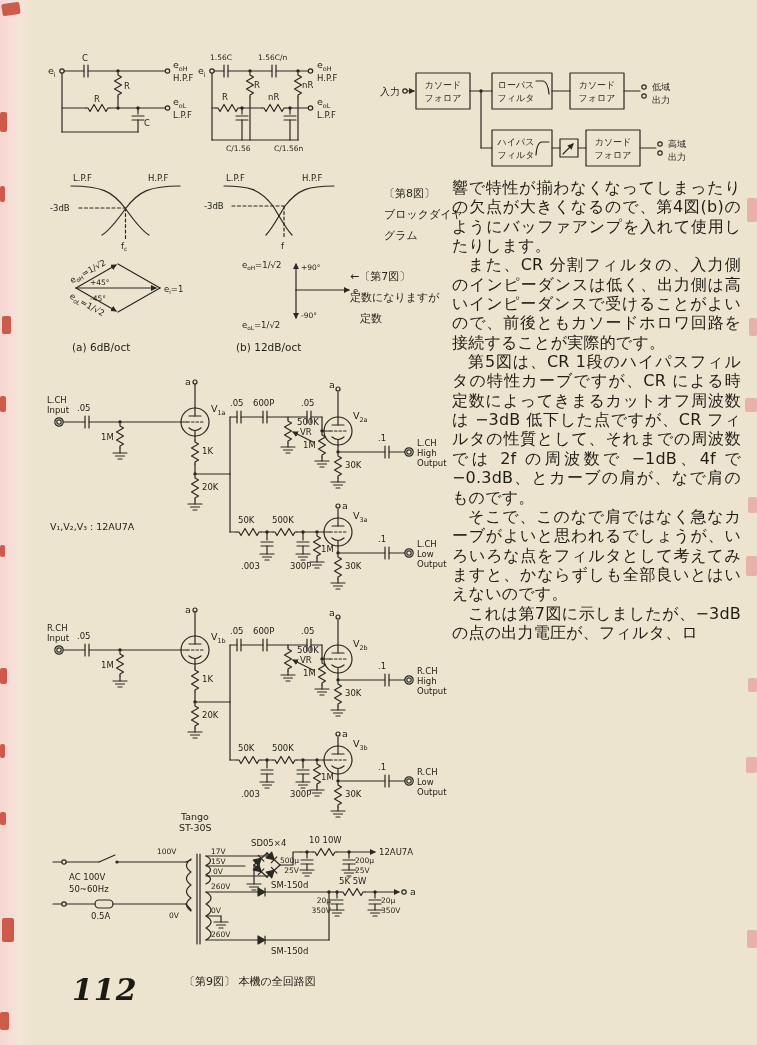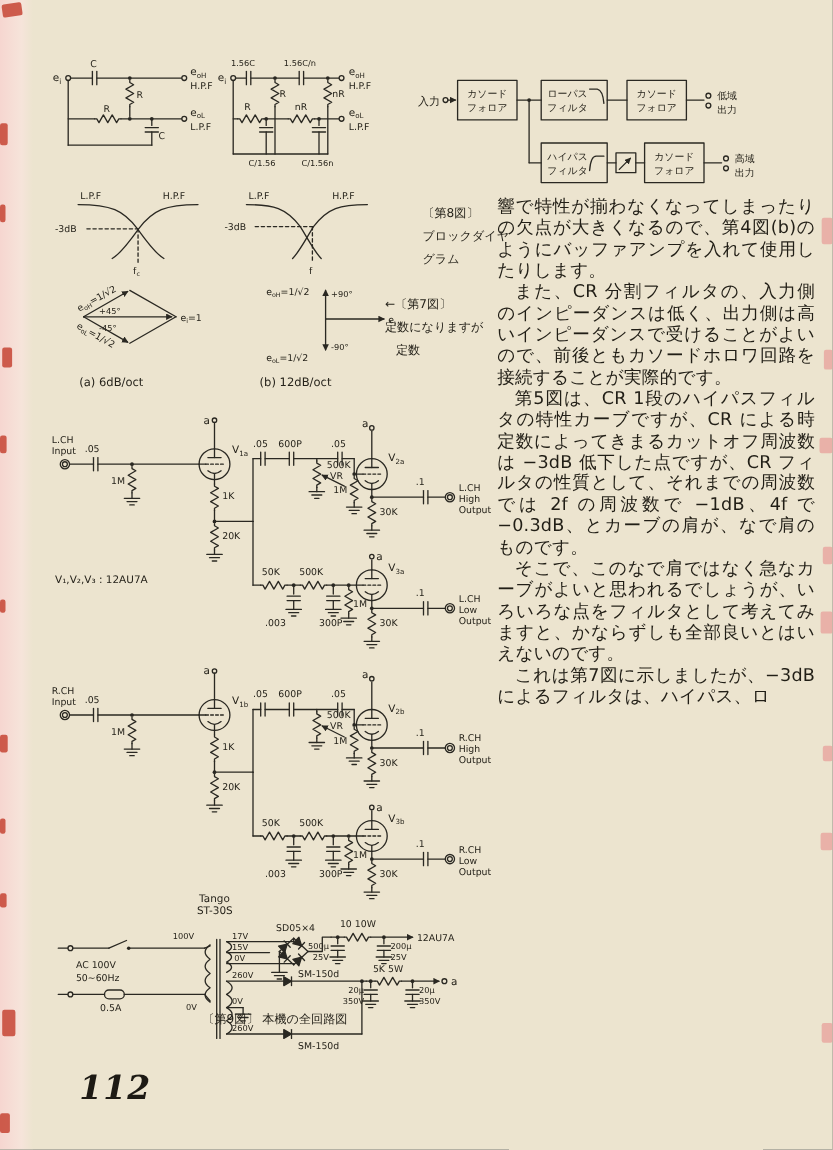--- a/index.html
+++ b/index.html
@@ -619,25 +619,25 @@
       <line x1="330" y1="542" x2="330" y2="548"></line>
       <use href="#gnd" transform="translate(330,548)"></use>
       <text class="t7" x="336" y="541">20µ</text>
       <text class="t7" x="336" y="551">350V</text>
       <line x1="330" y1="530" x2="354" y2="530" marker-end="url(#ah)"></line>
       <circle cx="359" cy="530" r="2.2"></circle>
       <text class="t9" x="365" y="533">a</text>
     </g>
   </svg>
 
-  <div class="cap" style="left:184px;top:916px">〔第9図〕 本機の全回路図</div>
+  <div class="cap" style="left:184px;top:971px">〔第9図〕 本機の全回路図</div>
 
   <div class="pagenum">112</div>
 
   <div class="bodycol">
     <p class="cont">響で特性が揃わなくなってしまったりの欠点が大きくなるので、第4図(b)のようにバッファアンプを入れて使用したりします。</p>
     <p>また、CR 分割フィルタの、入力側のインピーダンスは低く、出力側は高いインピーダンスで受けることがよいので、前後ともカソードホロワ回路を接続することが実際的です。</p>
     <p>第5図は、CR 1段のハイパスフィルタの特性カーブですが、CR による時定数によってきまるカットオフ周波数は −3dB 低下した点ですが、CR フィルタの性質として、それまでの周波数では 2f の周波数で −1dB、4f で −0.3dB、とカーブの肩が、なで肩のものです。</p>
     <p>そこで、このなで肩ではなく急なカーブがよいと思われるでしょうが、いろいろな点をフィルタとして考えてみますと、かならずしも全部良いとはいえないのです。</p>
-    <p>これは第7図に示しましたが、−3dB によるフィルタは、ハイパス、ロ</p>
+    <p>これは第7図に示しましたが、−3dB の点の出力電圧が、フィルタ、ロ</p>
   </div>
 
 </div>
 
 </body></html>

